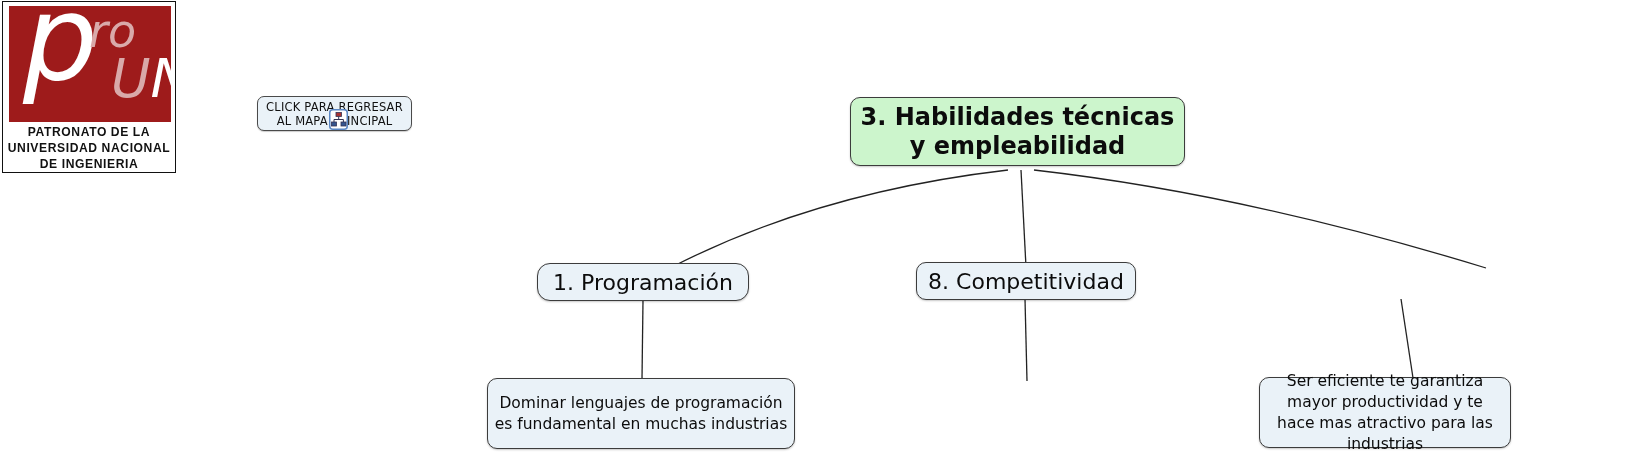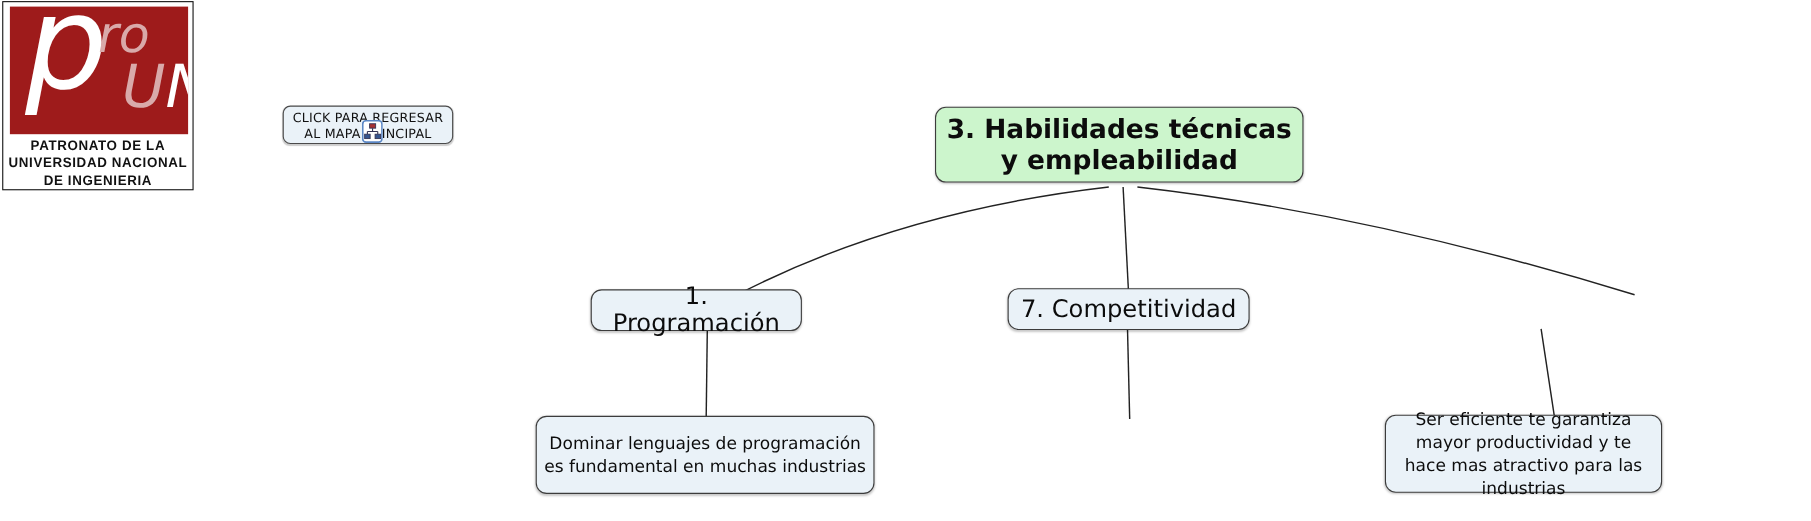--- a/index.html
+++ b/index.html
@@ -129,21 +129,21 @@
   .node-root {
     left: 850px; top: 97px;
     width: 335px; height: 69px;
     background: var(--root-fill, #ccf5cc);
     font-size: 24px;
     font-weight: bold;
     line-height: 1.2;
     padding: 2px 8px;
   }
   .node-child { height: 38px; font-size: 22px; padding: 0 10px; }
-  .node-child-1 { left: 537px; top: 263px; width: 192px; }
+  .node-child-1 { left: 537px; top: 263px; width: 212px; border-radius: 13px; }
   .node-child-2 { left: 916px; top: 262px; width: 220px; }
   .node-child-3 { left: 1312px; top: 262px; width: 183px; }
   .node-leaf { font-size: 15.5px; line-height: 21px; padding: 4px 6px; }
   .node-leaf-1 { left: 487px; top: 378px; width: 308px; height: 71px; }
   .node-leaf-2 { left: 880px; top: 380px; width: 296px; height: 66px; }
   .node-leaf-3 { left: 1259px; top: 377px; width: 252px; height: 71px; }
 </style>
 </head>
 <body>
 
@@ -180,18 +180,18 @@
     <line x1="5" y1="10.5" x2="14.4" y2="10.5" stroke="#333355" stroke-width="1"></line>
     <line x1="5" y1="10.5" x2="5" y2="13" stroke="#333355" stroke-width="1"></line>
     <line x1="14.4" y1="10.5" x2="14.4" y2="13" stroke="#333355" stroke-width="1"></line>
     <rect x="2.5" y="13" width="5" height="4" fill="#35558e" stroke="#333355" stroke-width="0.8"></rect>
     <rect x="12" y="13" width="5" height="4" fill="#35558e" stroke="#333355" stroke-width="0.8"></rect>
   </svg>
 
   <div class="node node-root">3. Habilidades técnicas y empleabilidad</div>
 
   <div class="node node-child node-child-1">1. Programación</div>
-  <div class="node node-child node-child-2">7. Competitividad</div>
+  <div class="node node-child node-child-2">8. Competitividad</div>
 
   <div class="node node-leaf node-leaf-1">Dominar lenguajes de programación es fundamental en muchas industrias</div>
   <div class="node node-leaf node-leaf-3">Ser eficiente te garantiza mayor productividad y te hace mas atractivo para las industrias</div>
 
 </div>
 
 </body></html>

